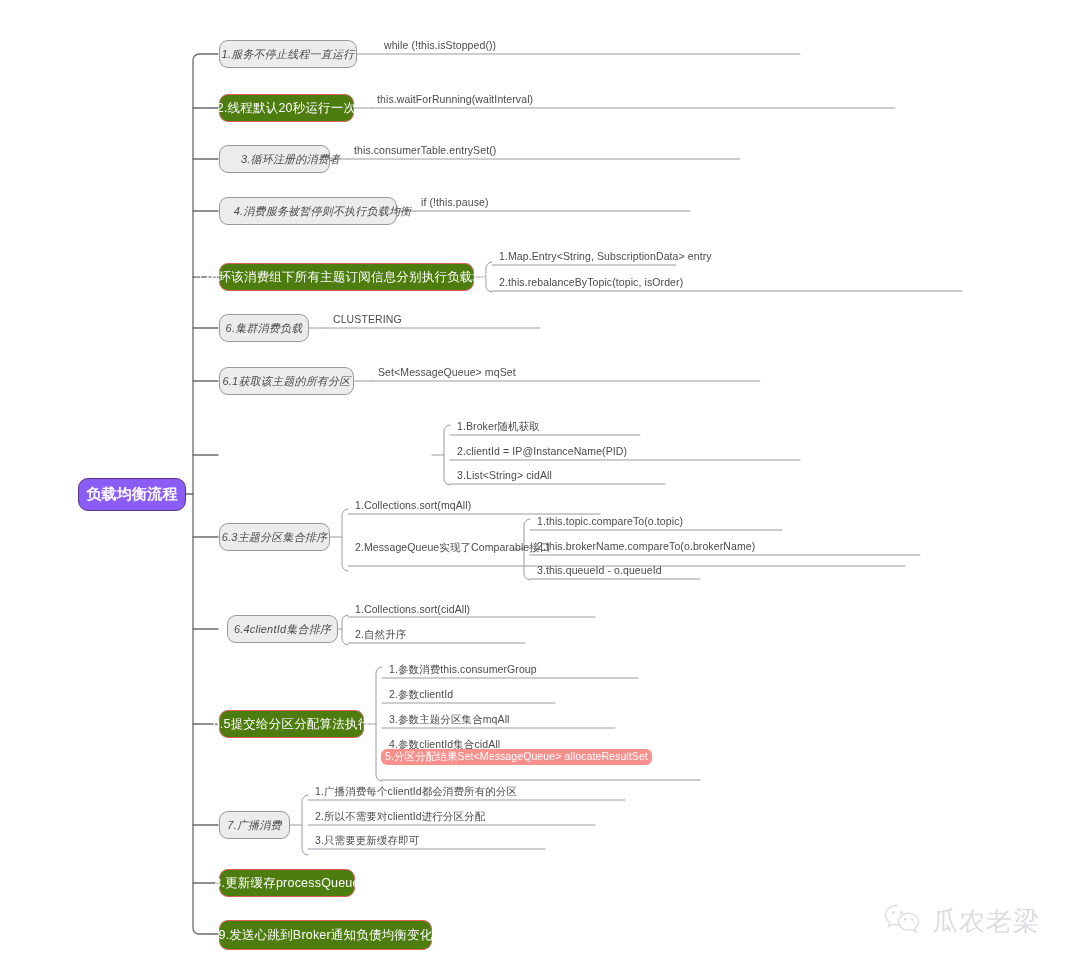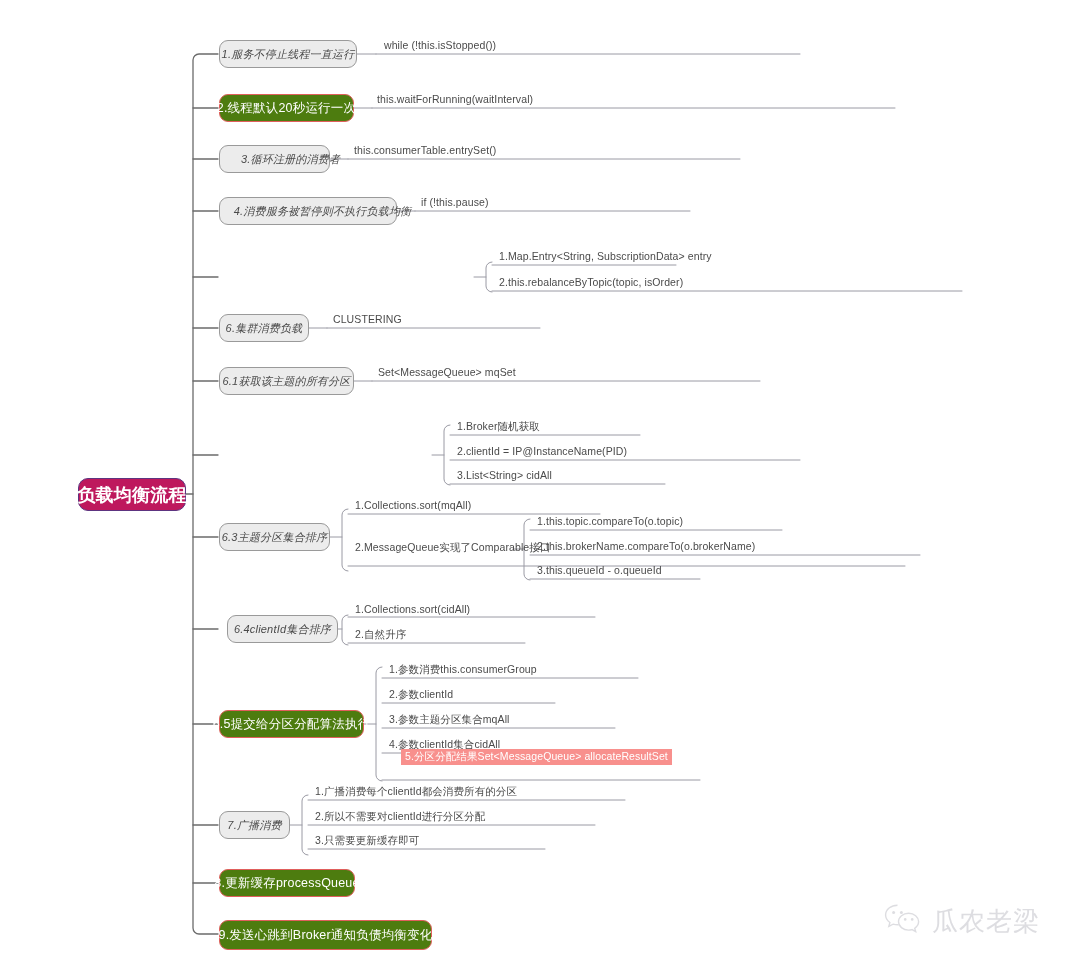--- a/index.html
+++ b/index.html
@@ -36,24 +36,24 @@
     position: absolute;
     box-sizing: border-box;
     display: flex;
     align-items: center;
     justify-content: center;
     border-radius: 9px;
     white-space: nowrap;
     letter-spacing: .2px;
   }
   .node-root {
-    background: #be185d;
+    background: #8b5cf6;
     border: 1px solid #5d3480;
     color: #ffffff;
-    font-size: 18px;
+    font-size: 15px;
     font-weight: 600;
     border-radius: 10px;
   }
   .node-gray {
     background: #ececec;
     border: 1px solid #9a9a9a;
     color: #4a4a4a;
     font-size: 11px;
     font-style: italic;
   }
@@ -71,23 +71,22 @@
     color: #4a4a4a;
     white-space: nowrap;
     padding: 0 3px 2px 3px;
     box-sizing: border-box;
     line-height: 13px;
     letter-spacing: .1px;
   }
   .leaf.hl {
     background: #f8908d;
     color: #ffffff;
-    border-radius: 0;
+    border-radius: 6px;
     padding: 1px 4px 2px 4px;
-    margin-left: 20px;
   }
 
   
   #watermark {
     position: absolute;
     left: 883px;
     top: 898px;
     width: 182px;
     height: 46px;
     display: flex;
@@ -206,20 +205,23 @@
   </div>
 
   <div class="node node-gray" style="left:219px; top:145px; width:111px; height:28px;padding-left:32px;">
     <span>3.循环注册的消费者</span>
   </div>
 
   <div class="node node-gray" style="left:219px; top:197px; width:178px; height:28px;padding-left:29px;">
     <span>4.消费服务被暂停则不执行负载均衡</span>
   </div>
 
+  <div class="node node-red" style="left:219px; top:263px; width:255px; height:28px;">
+    <span>5.循环该消费组下所有主题订阅信息分别执行负载均衡</span>
+  </div>
 
   <div class="node node-gray" style="left:219px; top:314px; width:90px; height:28px;justify-content:center;">
     <span>6.集群消费负载</span>
   </div>
 
   <div class="node node-gray" style="left:219px; top:367px; width:135px; height:28px;">
     <span>6.1获取该主题的所有分区</span>
   </div>
 
 

